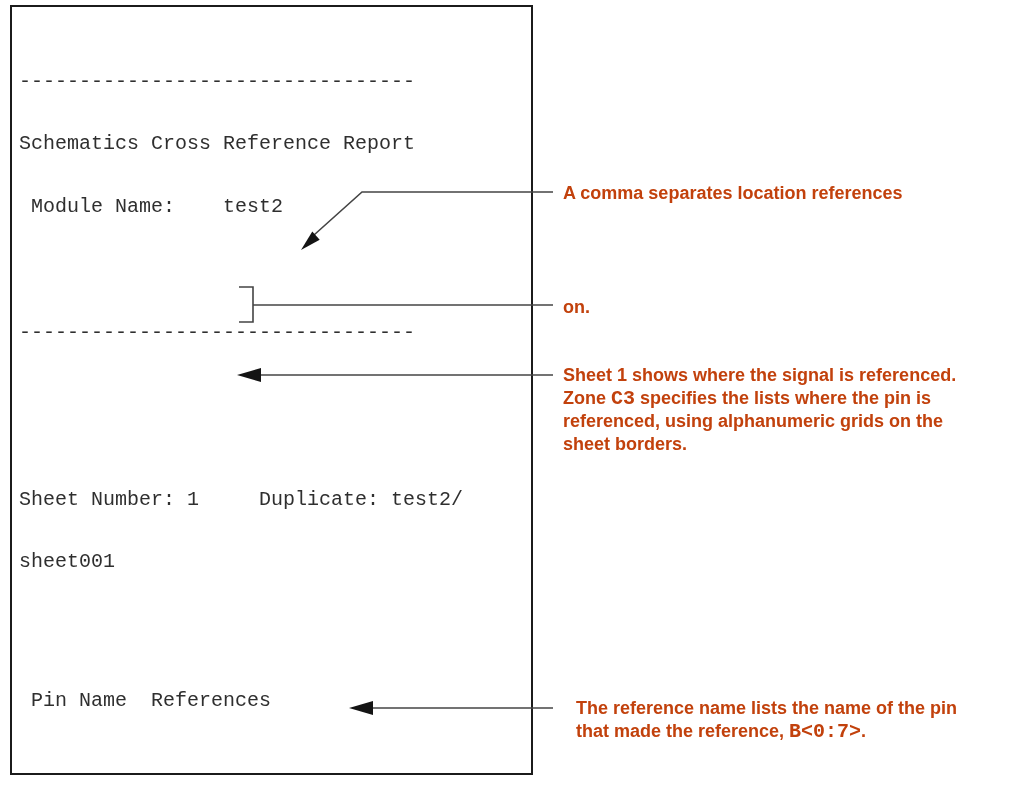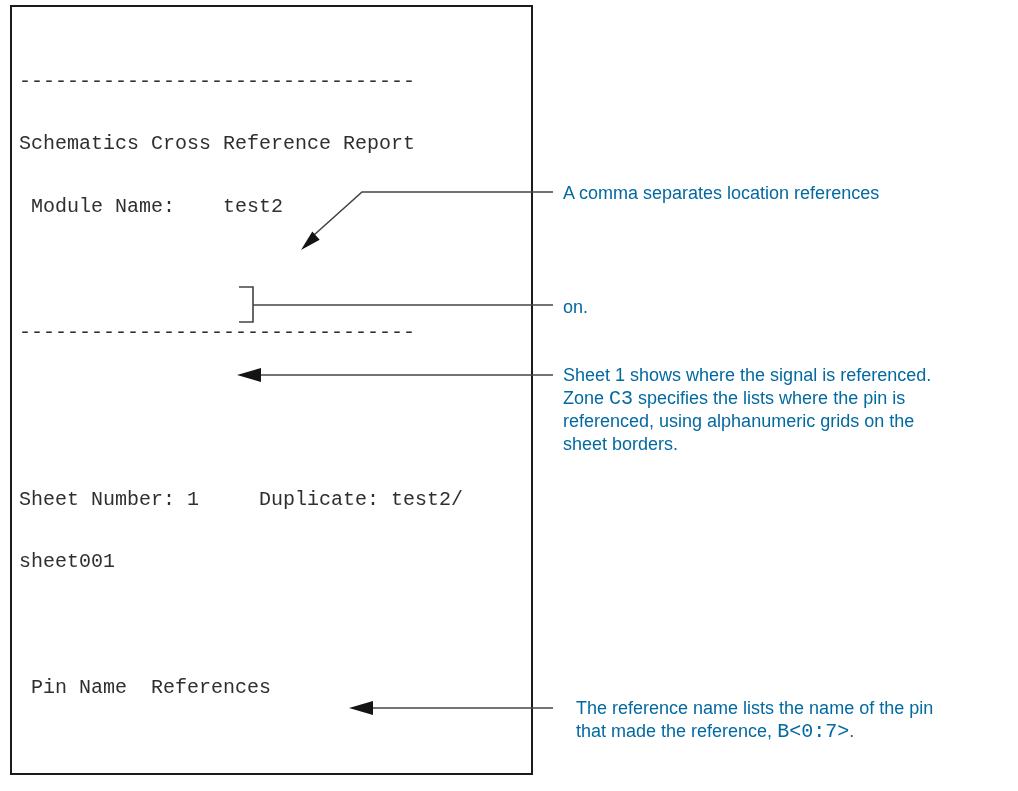--- a/index.html
+++ b/index.html
@@ -34,31 +34,32 @@
     top: 2px;
     font-family: "Liberation Mono", monospace;
     font-size: 20px;
     line-height: 20.9px;
     color: #2f2f2f;
     white-space: pre;
   }
   .line { height: 20.9px; white-space: pre; }
   .ind1 { padding-left: 1ch; }
   .lbl-col { display: inline-block; width: 16ch; }
-  .pin-col { display: inline-block; width: 10ch; }
+  .pin-col { display: inline-block; width: 10ch; margin-top: 13px; }
   .num-col { margin-left: 1ch; }
   .cellname-col { margin-left: 5ch; }
   .cell-col { margin-left: 1ch; }
   
   .ann {
     position: absolute;
-    color: #0369a1;
+    color: #c2410c;
     font-size: 18px;
     line-height: 23px;
     white-space: nowrap;
+    font-weight: bold;
   }
   .ann .code {
     font-family: "Liberation Mono", monospace;
     font-size: 20px;
   }
   #ann-comma     { left: 563px; top: 182px; }
   #ann-duplicate { left: 563px; top: 296px; }
   #ann-zone      { left: 563px; top: 364px; }
   #ann-refname   { left: 576px; top: 697px; }
   

